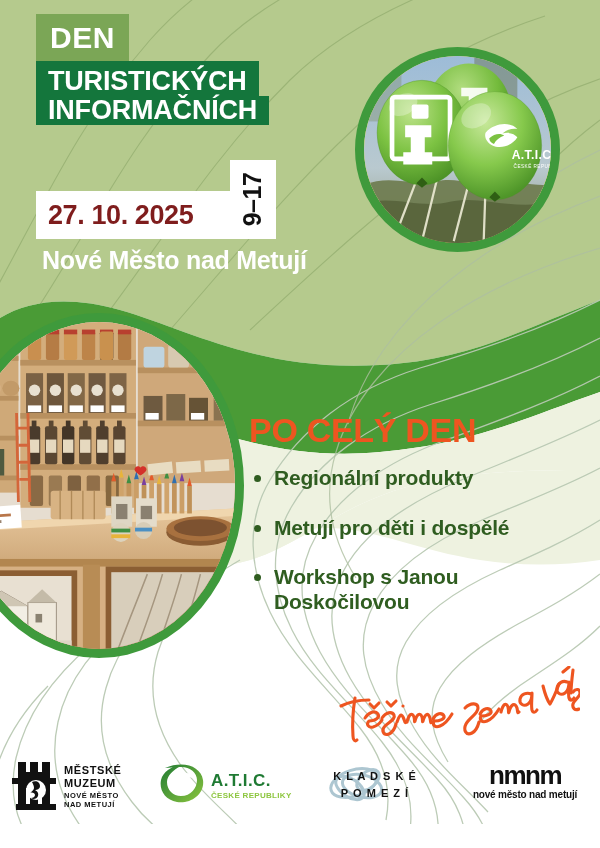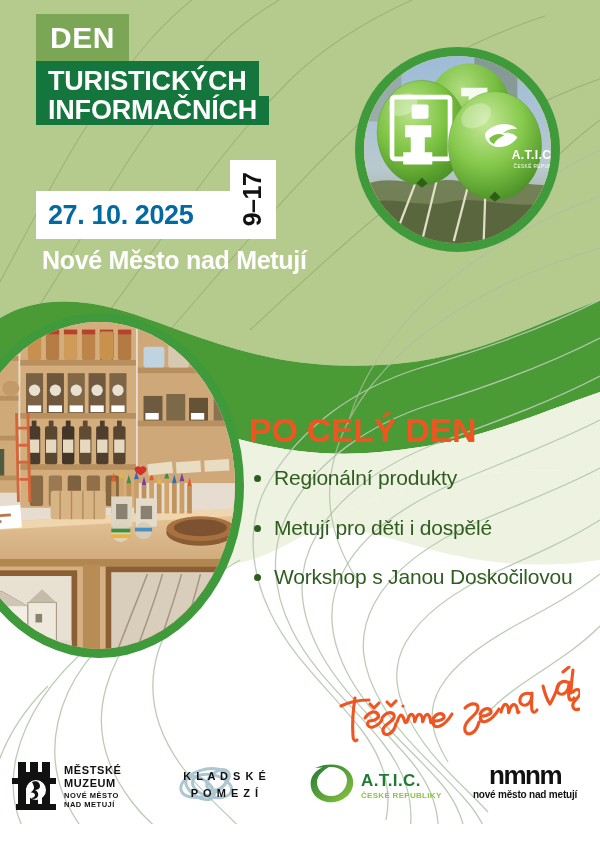--- a/index.html
+++ b/index.html
@@ -65,21 +65,21 @@
     width:219px;
     height:48px;
     background:#ffffff;
     z-index:7;
     display:flex;
     align-items:center;
   }
   .date-text{
     font-size:27px;
     font-weight:bold;
-    color:#0369a1;
+    color:#7f1d1d;
     letter-spacing:-0.4px;
     padding-left:12px;
     white-space:nowrap;
   }
   .hours-box{
     position:absolute;
     left:230px;
     top:160px;
     width:46px;
     height:79px;
@@ -160,21 +160,21 @@
     width:340px;
     z-index:6;
     margin:0;
     padding:0;
     list-style:none;
   }
   .bullets li{
     position:relative;
     color:#2f5d20;
     font-size:21px;
-    font-weight:normal;
+    font-weight:bold;
     line-height:1.17;
     letter-spacing:-0.2px;
     padding-left:22px;
     margin-bottom:25px;
   }
   .bullets li:before{
     content:"";
     position:absolute;
     left:2px;
     top:9px;
@@ -703,53 +703,53 @@
         </g>
         <g font-family="Liberation Sans, sans-serif" fill="#111111" font-weight="bold">
           <text x="54" y="18" font-size="11" letter-spacing="0.6">MĚSTSKÉ</text>
           <text x="54" y="31" font-size="11" letter-spacing="0.6">MUZEUM</text>
           <text x="54" y="42" font-size="7.5" letter-spacing="0.5">NOVÉ MĚSTO</text>
           <text x="54" y="51" font-size="7.5" letter-spacing="0.5">NAD METUJÍ</text>
         </g>
       </svg>
     </div>
 
-    <div class="logo logo-kladske">
-      <svg width="130" height="58" viewBox="0 0 130 58">
-        <g stroke="#a9c4cf" stroke-width="3" fill="none" opacity="0.95">
-          <ellipse cx="44" cy="27" rx="24" ry="13" transform="rotate(-18 44 27)"></ellipse>
-          <ellipse cx="52" cy="30" rx="20" ry="11" transform="rotate(14 52 30)"></ellipse>
-          <ellipse cx="40" cy="32" rx="16" ry="9" transform="rotate(34 40 32)"></ellipse>
-          <ellipse cx="58" cy="24" rx="13" ry="8" transform="rotate(-40 58 24)"></ellipse>
-        </g>
-        <g font-family="Liberation Sans, sans-serif" fill="#111111" font-weight="bold" text-anchor="middle">
-          <text x="65" y="24" font-size="11" letter-spacing="1">K L A D S K É</text>
-          <text x="65" y="41" font-size="11" letter-spacing="1">P O M E Z Í</text>
-        </g>
-      </svg>
-    </div>
-
     <div class="logo logo-atic">
       <svg width="140" height="58" viewBox="0 0 140 58">
         <defs>
           <linearGradient id="aticg" x1="0" y1="0" x2="1" y2="1">
             <stop offset="0%" stop-color="#1f7a33"></stop>
             <stop offset="100%" stop-color="#8dc63f"></stop>
           </linearGradient>
         </defs>
 
         <path d="M10,12 C28,4 46,10 48,24 C50,38 36,48 22,46 C10,44 4,34 6,24 C8,16 16,10 26,10 C18,14 12,20 12,26 C12,34 18,40 26,40 C36,40 42,32 42,24 C42,16 34,10 24,11 z" fill="url(#aticg)"></path>
         <path d="M18,20 C26,14 36,16 38,22 C32,20 26,22 22,26 C26,26 30,28 31,32 C25,34 18,30 18,24 z" fill="#ffffff"></path>
         <g font-family="Liberation Sans, sans-serif" font-weight="bold">
           <text x="56" y="30" font-size="17" fill="#1f7a33" letter-spacing="0.4">A.T.I.C.</text>
           <text x="56" y="42" font-size="8" fill="#8dc63f" letter-spacing="0.3">ČESKÉ REPUBLIKY</text>
         </g>
       </svg>
     </div>
 
+    <div class="logo logo-kladske">
+      <svg width="130" height="58" viewBox="0 0 130 58">
+        <g stroke="#a9c4cf" stroke-width="3" fill="none" opacity="0.95">
+          <ellipse cx="44" cy="27" rx="24" ry="13" transform="rotate(-18 44 27)"></ellipse>
+          <ellipse cx="52" cy="30" rx="20" ry="11" transform="rotate(14 52 30)"></ellipse>
+          <ellipse cx="40" cy="32" rx="16" ry="9" transform="rotate(34 40 32)"></ellipse>
+          <ellipse cx="58" cy="24" rx="13" ry="8" transform="rotate(-40 58 24)"></ellipse>
+        </g>
+        <g font-family="Liberation Sans, sans-serif" fill="#111111" font-weight="bold" text-anchor="middle">
+          <text x="65" y="24" font-size="11" letter-spacing="1">K L A D S K É</text>
+          <text x="65" y="41" font-size="11" letter-spacing="1">P O M E Z Í</text>
+        </g>
+      </svg>
+    </div>
+
     <div class="logo logo-nmnm">
       <svg width="140" height="58" viewBox="0 0 140 58">
         <g font-family="Liberation Sans, sans-serif" fill="#111111" font-weight="bold" text-anchor="middle">
           <text x="70" y="28" font-size="26" letter-spacing="-1.5">nmnm</text>
           <text x="70" y="42" font-size="10" letter-spacing="-0.2">nové město nad metují</text>
         </g>
       </svg>
     </div>
 
   </div>

